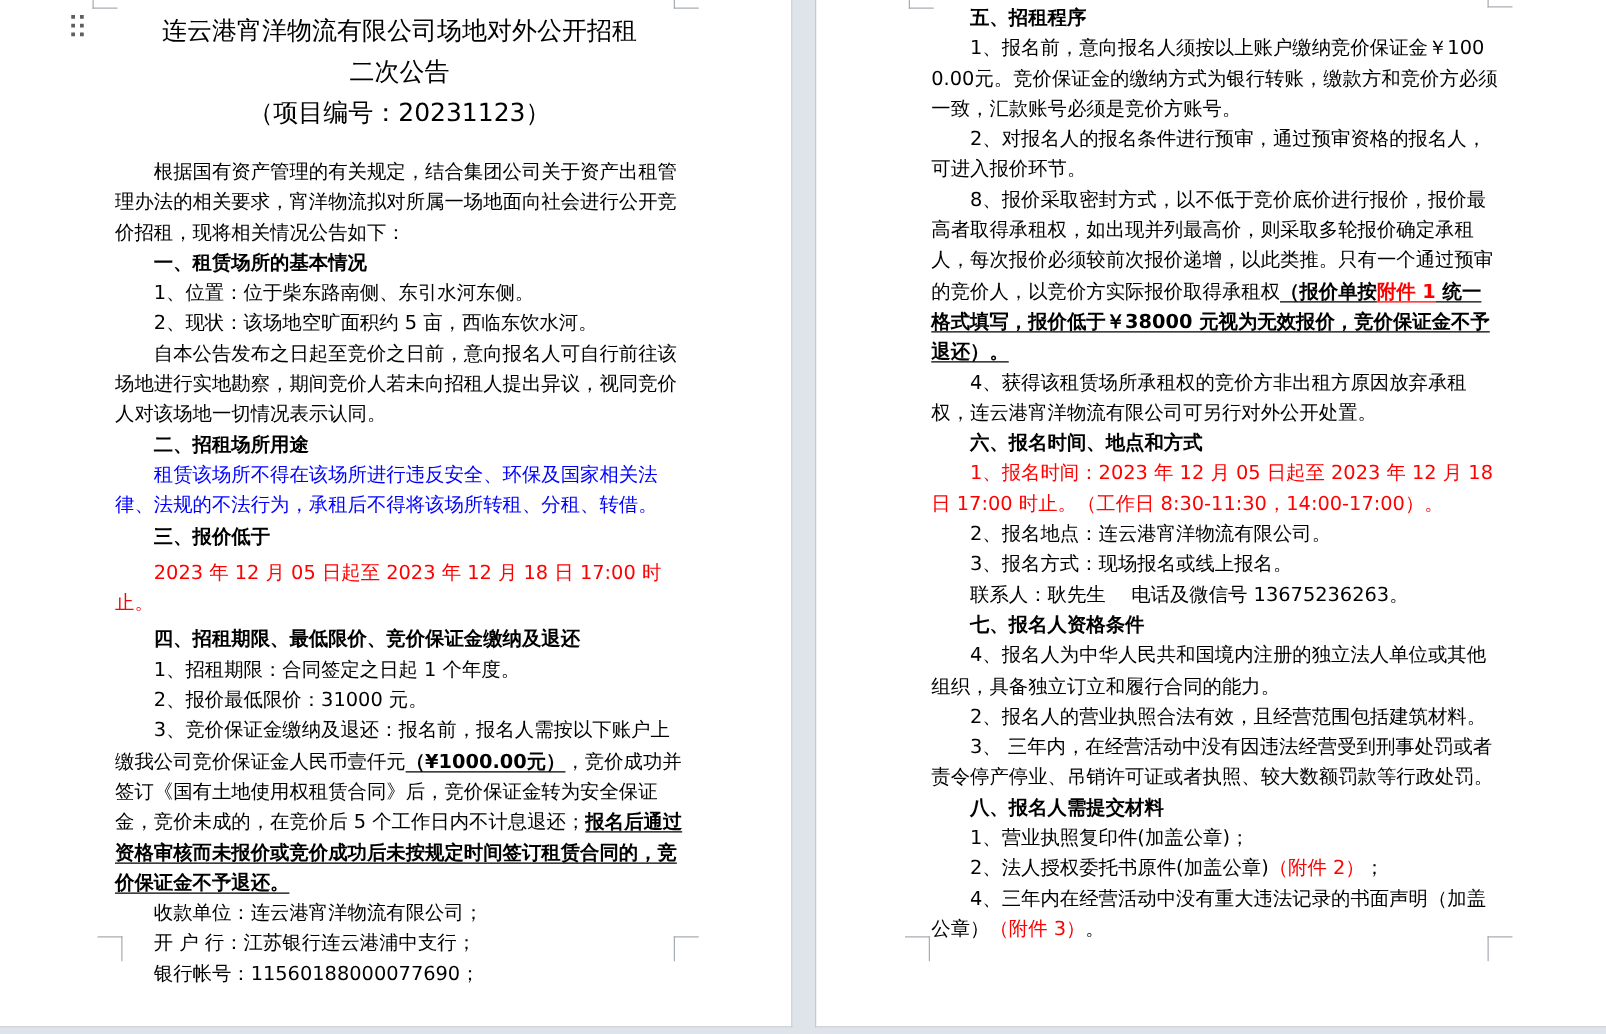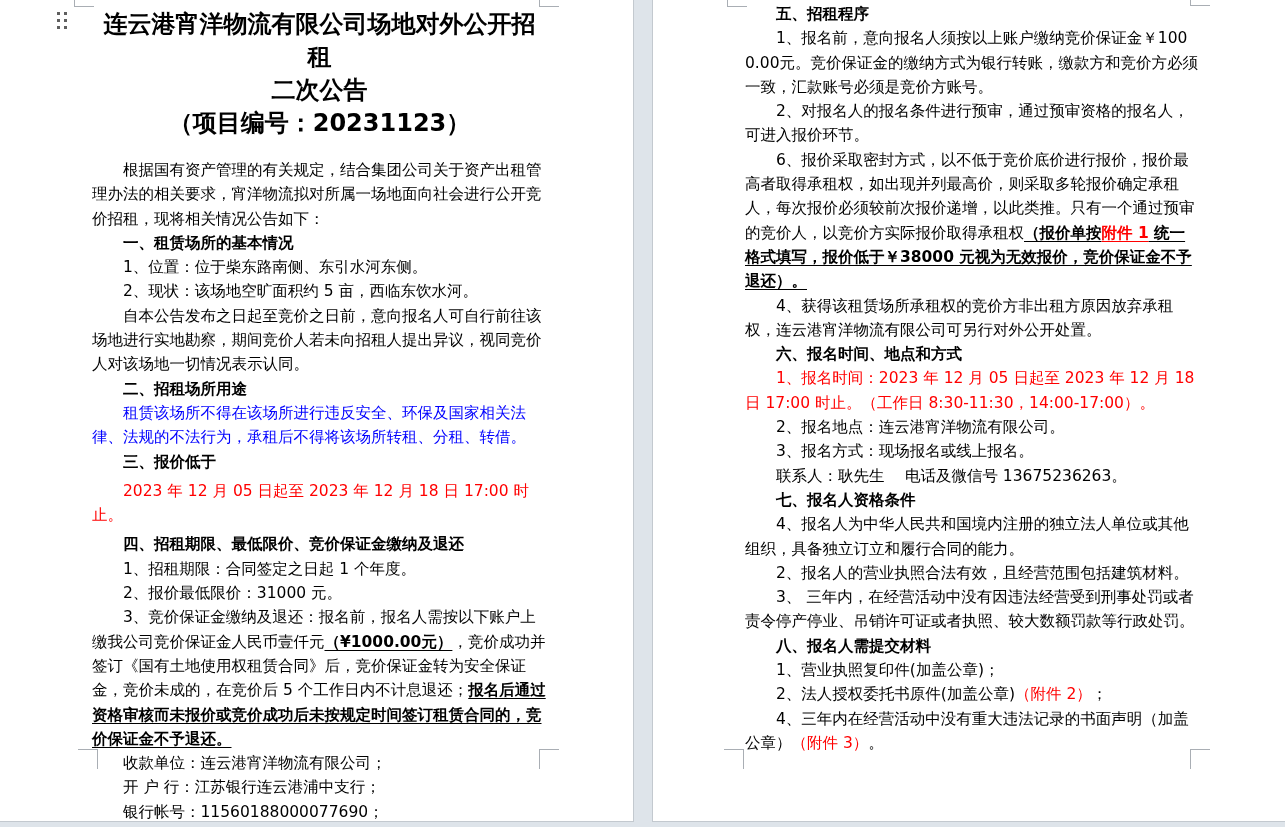--- a/index.html
+++ b/index.html
@@ -13,21 +13,21 @@
     position:relative;width:1285px;height:827px;overflow:hidden;
     background:var(--canvas_bg);
     font-family:"DejaVu Sans",sans-serif;color:var(--text);
   }
   .page{position:absolute;top:0;height:821px;background:var(--page_bg);}
   #page1{left:0;width:633px;border-right:1px solid var(--edge);border-bottom:1px solid var(--edge);}
   #page2{left:652px;width:633px;border-left:1px solid var(--edge);border-bottom:1px solid var(--edge);}
   .content{position:relative;padding:0 86px 0 92px;}
   #page1 .content{padding-top:8px;}
   #page2 .content{padding-top:2px;}
-  .title-line{font-size:24px;font-weight:bold;line-height:33px;text-align:center;}
+  .title-line{font-size:20px;font-weight:normal;line-height:33px;text-align:center;}
   .title-gap{height:18px;}
   .para{margin:0;text-indent:2em;font-size:15.5px;line-height:24.3px;word-break:break-all;}
   .sp{margin:5px 0;}
   .run-b{font-weight:bold;}
   .run-blue{color:var(--blue);}
   .run-red{color:var(--red);}
   .run-bu{font-weight:bold;text-decoration:underline;text-underline-offset:3px;text-align:right;}
   .run-rbu{color:var(--red);font-weight:bold;text-decoration:underline;text-underline-offset:3px;}
   
   .cm{position:absolute;width:19px;height:19px;}
@@ -89,21 +89,21 @@
 
   <div class="page" id="page2">
     <div class="cm" id="p2-tl"></div>
     <div class="cm" id="p2-tr"></div>
     <div class="cm" id="p2-bl"></div>
     <div class="cm" id="p2-br"></div>
     <div class="content">
         <p class="para"><span class="run-b">五、招租程序</span></p>
         <p class="para"><span class="run">1、报名前，意向报名人须按以上账户缴纳竞价保证金￥1000.00元。竞价保证金的缴纳方式为银行转账，缴款方和竞价方必须一致，汇款账号必须是竞价方账号。</span></p>
         <p class="para"><span class="run">2、对报名人的报名条件进行预审，通过预审资格的报名人，可进入报价环节。</span></p>
-        <p class="para"><span class="run">6、报价采取密封方式，以不低于竞价底价进行报价，报价最高者取得承租权，如出现并列最高价，则采取多轮报价确定承租人，每次报价必须较前次报价递增，以此类推。只有一个通过预审的竞价人，以竞价方实际报价取得承租权</span><span class="run-bu">（报价单按</span><span class="run-rbu">附件 1</span><span class="run-bu"> 统一格式填写，报价低于￥38000 元视为无效报价，竞价保证金不予退还）。</span></p>
+        <p class="para"><span class="run">8、报价采取密封方式，以不低于竞价底价进行报价，报价最高者取得承租权，如出现并列最高价，则采取多轮报价确定承租人，每次报价必须较前次报价递增，以此类推。只有一个通过预审的竞价人，以竞价方实际报价取得承租权</span><span class="run-bu">（报价单按</span><span class="run-rbu">附件 1</span><span class="run-bu"> 统一格式填写，报价低于￥38000 元视为无效报价，竞价保证金不予退还）。</span></p>
         <p class="para"><span class="run">4、获得该租赁场所承租权的竞价方非出租方原因放弃承租权，连云港宵洋物流有限公司可另行对外公开处置。</span></p>
         <p class="para"><span class="run-b">六、报名时间、地点和方式</span></p>
         <p class="para"><span class="run-red">1、报名时间：2023 年 12 月 05 日起至 2023 年 12 月 18 日 17:00 时止。（工作日 8:30-11:30，14:00-17:00）。</span></p>
         <p class="para"><span class="run">2、报名地点：连云港宵洋物流有限公司。</span></p>
         <p class="para"><span class="run">3、报名方式：现场报名或线上报名。</span></p>
         <p class="para"><span class="run">联系人：耿先生　 电话及微信号 13675236263。</span></p>
         <p class="para"><span class="run-b">七、报名人资格条件</span></p>
         <p class="para"><span class="run">4、报名人为中华人民共和国境内注册的独立法人单位或其他组织，具备独立订立和履行合同的能力。</span></p>
         <p class="para"><span class="run">2、报名人的营业执照合法有效，且经营范围包括建筑材料。</span></p>
         <p class="para"><span class="run">3、 三年内，在经营活动中没有因违法经营受到刑事处罚或者责令停产停业、吊销许可证或者执照、较大数额罚款等行政处罚。</span></p>

